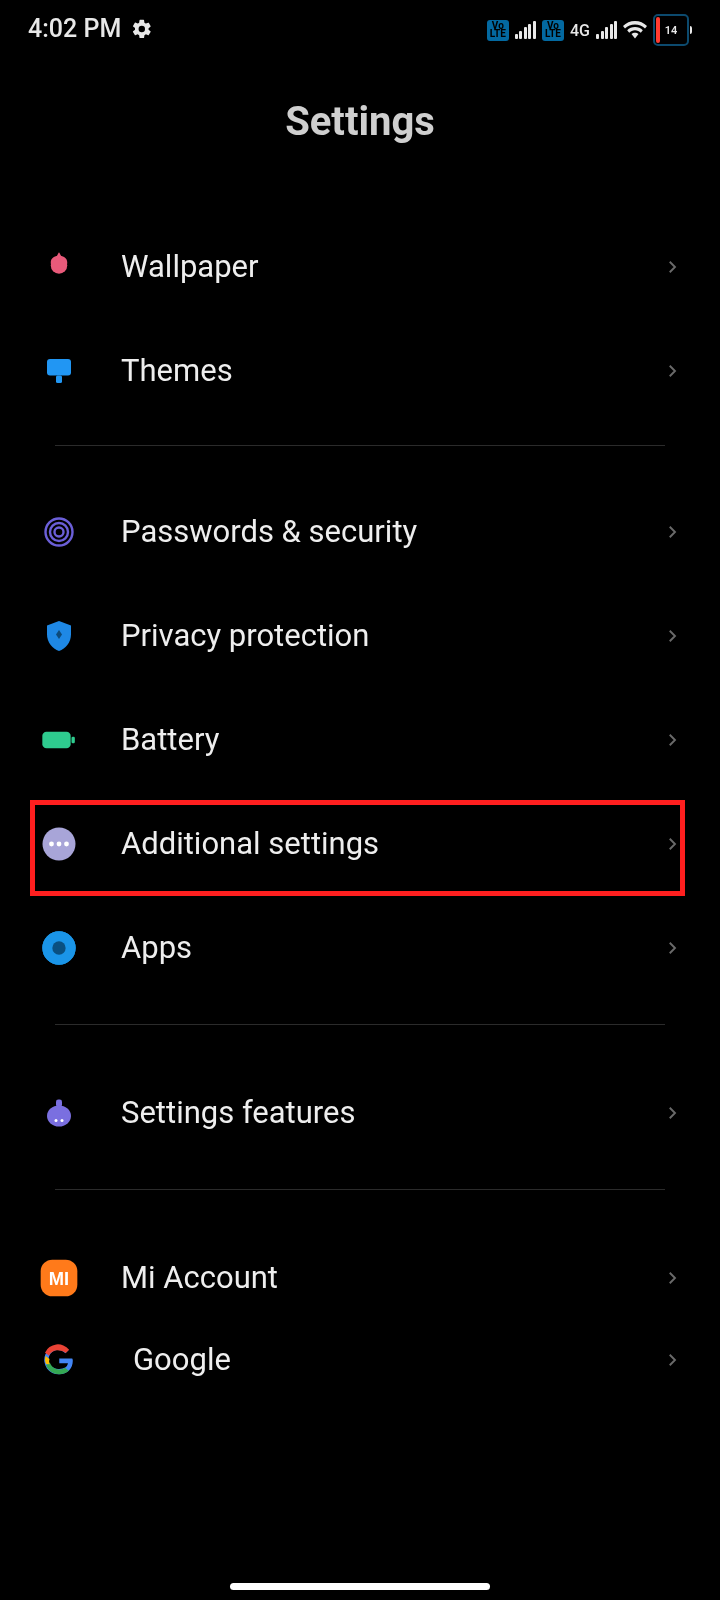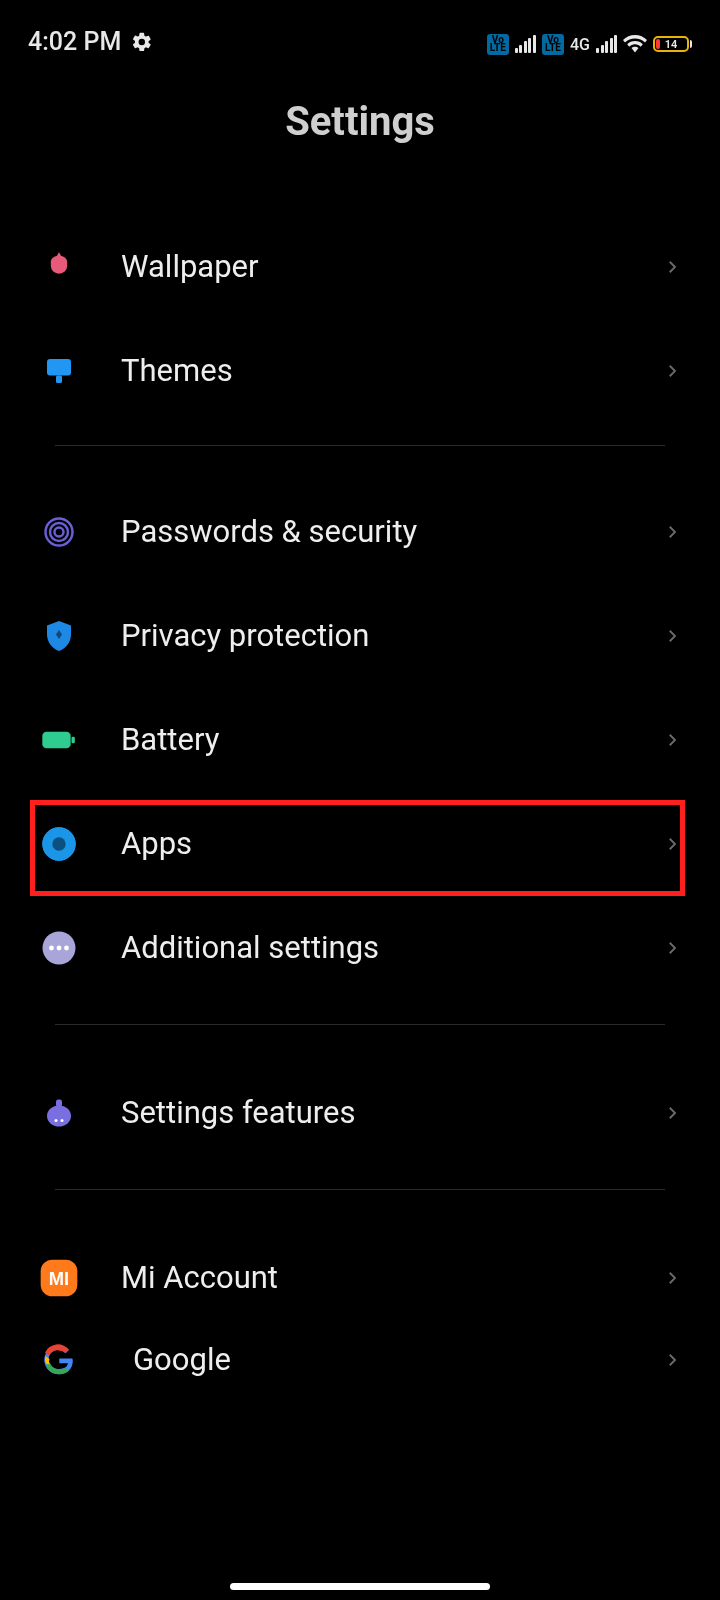--- a/index.html
+++ b/index.html
@@ -8,21 +8,21 @@
     height: 1600px;
     background: #000000;
     color: #ffffff;
     font-family: -apple-system, Roboto, "Helvetica Neue", Arial, sans-serif;
     overflow: hidden;
     position: relative;
   }
   .status-bar {
     display: flex;
     justify-content: space-between;
-    align-items: flex-end;
+    align-items: flex-start;
     padding: 14px 28px 0 28px;
     height: 56px;
   }
   .status-left {
     display: flex;
     align-items: center;
     gap: 10px;
     font-size: 25px;
     font-weight: 500;
     color: #e8e8e8;
@@ -62,22 +62,22 @@
     font-size: 16px;
     color: #e8e8e8;
     font-weight: 500;
   }
   .battery {
     display: flex;
     align-items: center;
   }
   .battery-body {
     width: 36px;
-    height: 16px;
-    border: 2px solid #eab308;
+    height: 32px;
+    border: 2px solid #0c4a6e;
     border-radius: 5px;
     position: relative;
     display: flex;
     align-items: center;
     justify-content: center;
   }
   .battery-fill {
     position: absolute;
     left: 1px;
     top: 1px;
@@ -291,53 +291,53 @@
         </svg>
     </span>
     <span class="label">Battery</span>
     <span class="chevron">
         <svg viewBox="0 0 24 24" width="18" height="18" fill="none" stroke="#6a6a6a" stroke-width="2.5">
           <polyline points="9 5 16 12 9 19"></polyline>
         </svg>
       </span>
   </div>
 
-  <div class="row" style="position:relative;">
-    <span class="icon-wrap">
-      <svg viewBox="0 0 24 24" width="40" height="40" fill="#1a95e8">
-          <path d="M12 2 a10 10 0 1 0 0 20 a10 10 0 0 0 0-20 M12 4 a8 8 0 0 1 0 16 a8 8 0 0 1 0-16" fill="#1a95e8"></path>
-          <circle cx="12" cy="12" r="10" fill="#1a95e8"></circle>
-          <circle cx="12" cy="12" r="4" fill="#0a5080"></circle>
-        </svg>
-    </span>
-    <span class="label">Apps</span>
-    <span class="chevron">
-        <svg viewBox="0 0 24 24" width="18" height="18" fill="none" stroke="#6a6a6a" stroke-width="2.5">
-          <polyline points="9 5 16 12 9 19"></polyline>
-        </svg>
-      </span>
-  </div>
-
   <div class="row">
     <span class="icon-wrap">
       <svg viewBox="0 0 24 24" width="36" height="36">
           <circle cx="12" cy="12" r="11" fill="#a8a5d8"></circle>
           <circle cx="7" cy="12" r="1.6" fill="#fff"></circle>
           <circle cx="12" cy="12" r="1.6" fill="#fff"></circle>
           <circle cx="17" cy="12" r="1.6" fill="#fff"></circle>
         </svg>
     </span>
     <span class="label">Additional settings</span>
     <span class="chevron">
         <svg viewBox="0 0 24 24" width="18" height="18" fill="none" stroke="#6a6a6a" stroke-width="2.5">
           <polyline points="9 5 16 12 9 19"></polyline>
         </svg>
       </span>
   </div>
 
+  <div class="row" style="position:relative;">
+    <span class="icon-wrap">
+      <svg viewBox="0 0 24 24" width="40" height="40" fill="#1a95e8">
+          <path d="M12 2 a10 10 0 1 0 0 20 a10 10 0 0 0 0-20 M12 4 a8 8 0 0 1 0 16 a8 8 0 0 1 0-16" fill="#1a95e8"></path>
+          <circle cx="12" cy="12" r="10" fill="#1a95e8"></circle>
+          <circle cx="12" cy="12" r="4" fill="#0a5080"></circle>
+        </svg>
+    </span>
+    <span class="label">Apps</span>
+    <span class="chevron">
+        <svg viewBox="0 0 24 24" width="18" height="18" fill="none" stroke="#6a6a6a" stroke-width="2.5">
+          <polyline points="9 5 16 12 9 19"></polyline>
+        </svg>
+      </span>
+  </div>
+
   <div class="divider t2"></div>
 
 
   <div class="row">
     <span class="icon-wrap">
       <svg viewBox="0 0 24 24" width="36" height="36" fill="#7a6fe0">
           <ellipse cx="12" cy="14" rx="8" ry="7"></ellipse>
           <rect x="10" y="3" width="4" height="5" rx="1.5"></rect>
           <circle cx="10" cy="17" r="1" fill="#fff"></circle>
           <circle cx="14" cy="17" r="1" fill="#fff"></circle>

